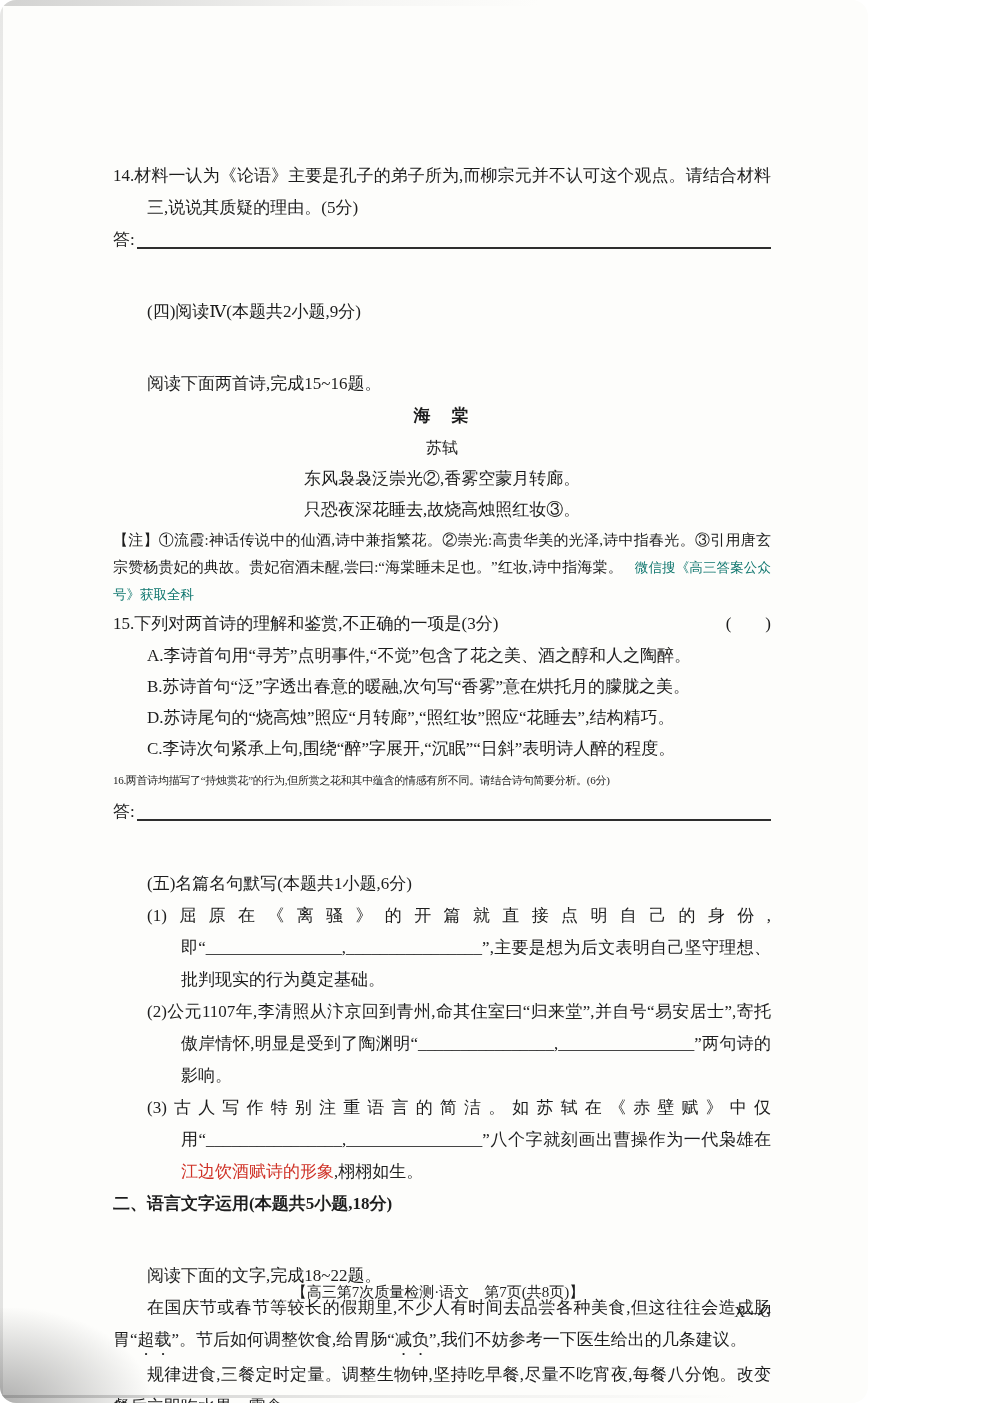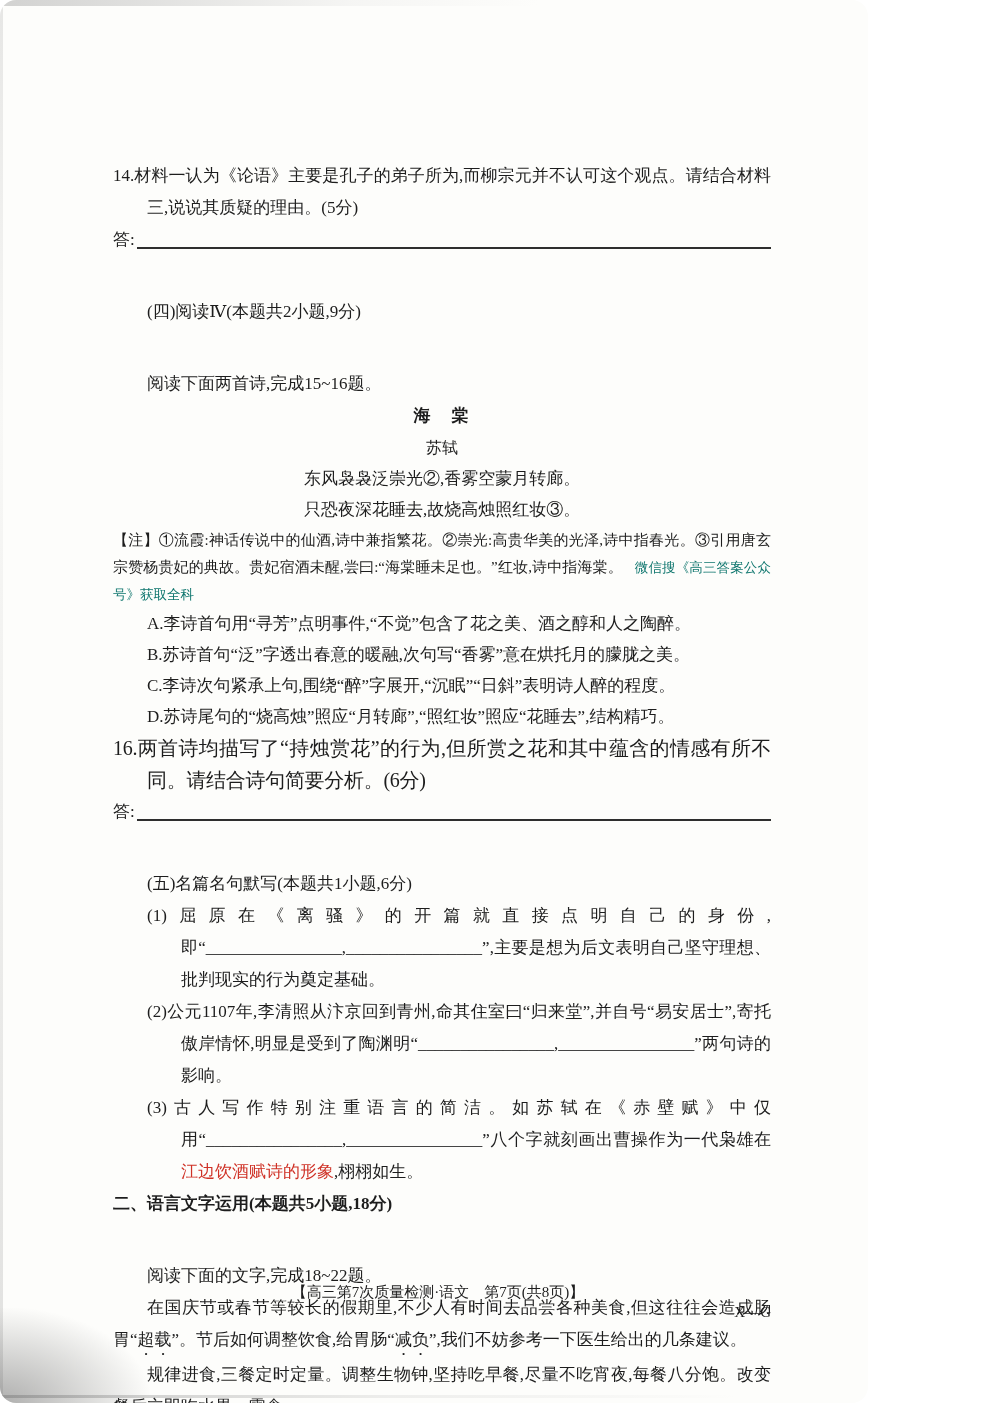--- a/index.html
+++ b/index.html
@@ -40,21 +40,21 @@
     font-size: 17px;
     line-height: 32px;
     text-align: justify;
   }
   p { margin: 0; }
 
   .hang   { padding-left: 34px; text-indent: -34px; }          
   .indent1{ padding-left: 34px; margin-top: 40px; }                              
   .item   { padding-left: 68px; text-indent: -34px; }          
   .option { padding-left: 34px; line-height: 31px; }
-  .tight  { font-size: 20px; letter-spacing: -0.3px; }
+  .tight  { font-size: 11px; letter-spacing: -0.3px; }
 
   .answer-row { display: flex; line-height: 32px; }
   .answer-label { flex: none; }
   .answer-blank { flex: 1 1 auto; border-bottom: 2px solid #2e2e2e; margin-bottom: 7px; margin-left: 2px; }
 
   .poem { text-align: center; }
   .poem-title  { font-weight: bold; line-height: 32px; letter-spacing: 2px; }
   .poem-author { line-height: 31px; font-size: 16px; }
   .poem-line   { line-height: 31px; }
 
@@ -123,24 +123,28 @@
       <p class="poem-author">苏轼</p>
       <p class="poem-line">东风袅袅泛崇光②,香雾空蒙月转廊。</p>
       <p class="poem-line">只恐夜深花睡去,故烧高烛照红妆③。</p>
     </div>
 
     <p class="note">
       <span>【注】①流霞:神话传说中的仙酒,诗中兼指繁花。②崇光:高贵华美的光泽,诗中指春光。③引用唐玄宗赞杨贵妃的典故。贵妃宿酒未醒,尝曰:“海棠睡未足也。”红妆,诗中指海棠。</span>
       <span class="watermark">微信搜《高三答案公众号》获取全科</span>
     </p>
 
+    <div class="q15row">
+      <span class="qtext">15.下列对两首诗的理解和鉴赏,不正确的一项是(3分)</span>
+      <span class="bracket">(　　)</span>
+    </div>
     <p class="option">A.李诗首句用“寻芳”点明事件,“不觉”包含了花之美、酒之醇和人之陶醉。</p>
     <p class="option">B.苏诗首句“泛”字透出春意的暖融,次句写“香雾”意在烘托月的朦胧之美。</p>
+    <p class="option">D.苏诗尾句的“烧高烛”照应“月转廊”,“照红妆”照应“花睡去”,结构精巧。</p>
     <p class="option">C.李诗次句紧承上句,围绕“醉”字展开,“沉眠”“日斜”表明诗人醉的程度。</p>
-    <p class="option">D.苏诗尾句的“烧高烛”照应“月转廊”,“照红妆”照应“花睡去”,结构精巧。</p>
 
     <p class="hang tight">16.两首诗均描写了“持烛赏花”的行为,但所赏之花和其中蕴含的情感有所不同。请结合诗句简要分析。(6分)</p>
     <div class="answer-row">
       <span class="answer-label">答:</span>
       <span class="answer-blank"></span>
     </div>
 
     <p class="indent1">(五)名篇名句默写(本题共1小题,6分)</p>
 
     <p class="item">(1)屈原在《离骚》的开篇就直接点明自己的身份,即“________________,________________”,主要是想为后文表明自己坚守理想、批判现实的行为奠定基础。</p>

